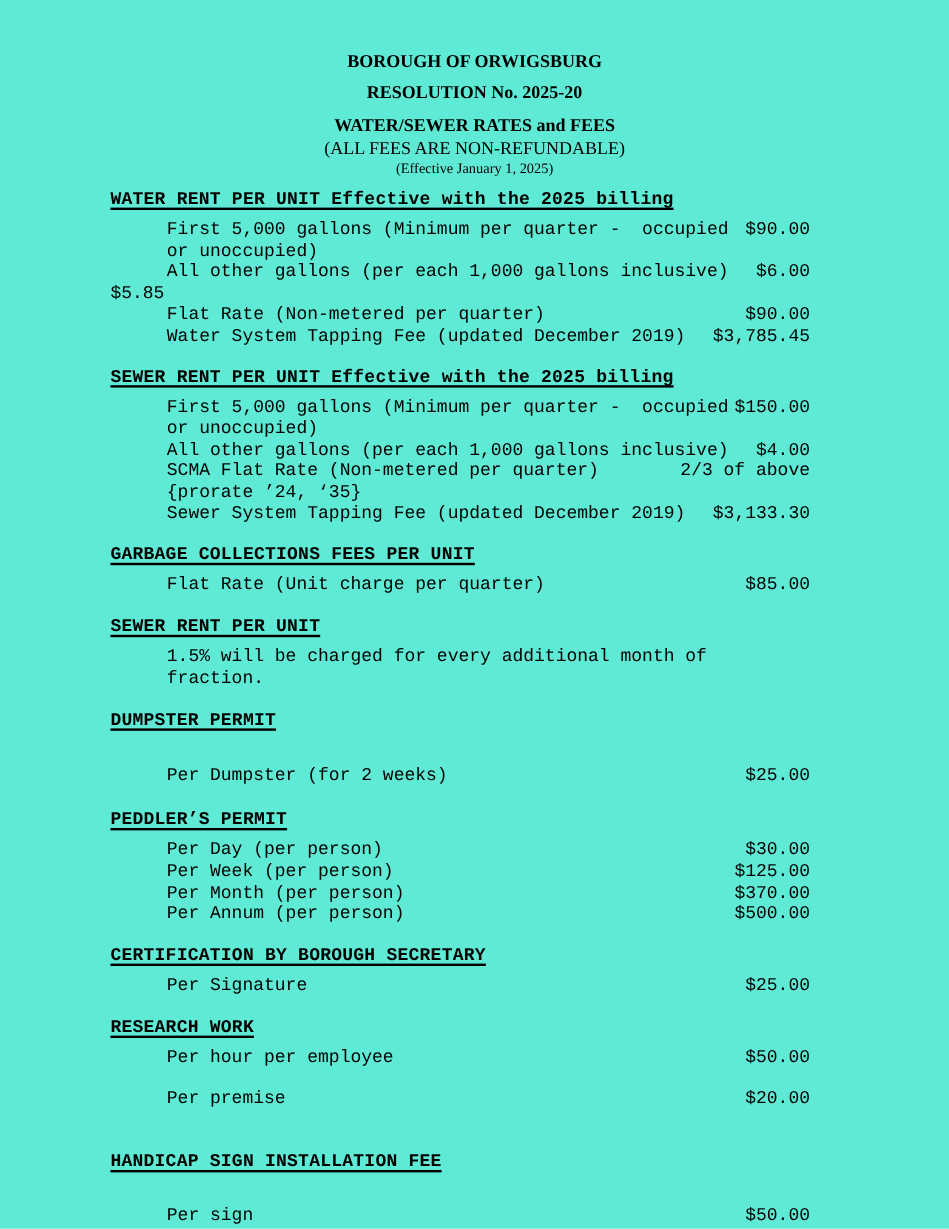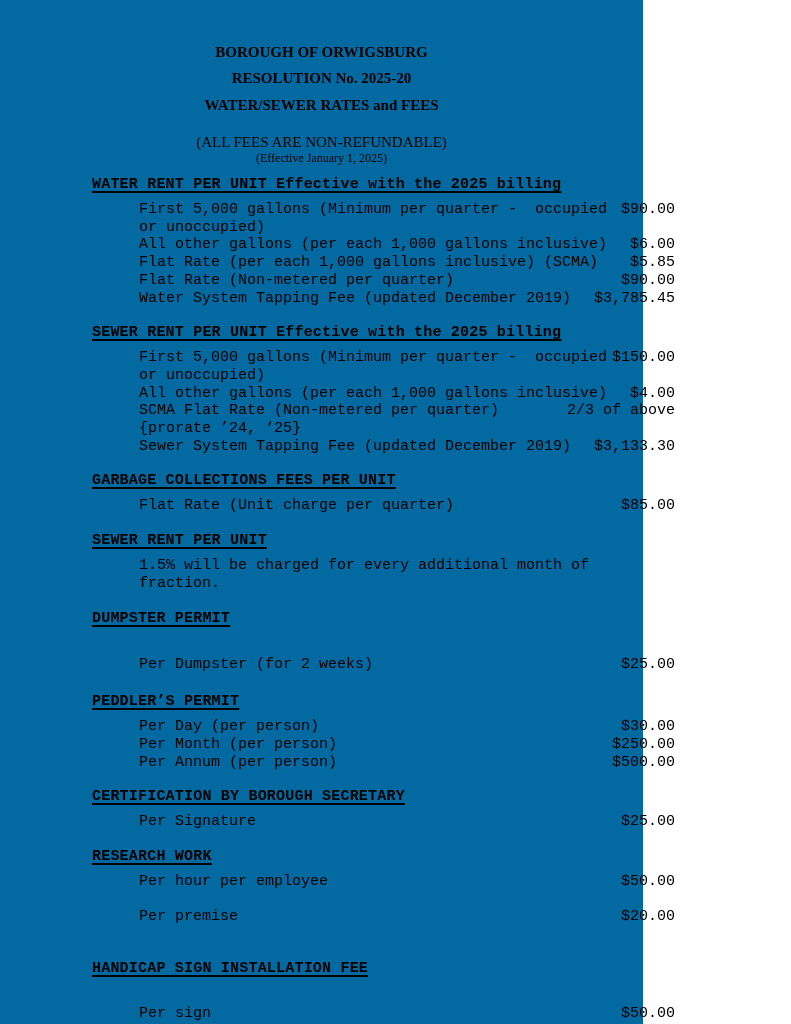--- a/index.html
+++ b/index.html
@@ -7,32 +7,32 @@
     background: #ffffff;
   }
   body {
     width: 791px;
     height: 1024px;
     font-family: "Liberation Serif", "DejaVu Serif", serif;
     color: #000000;
     overflow: hidden;
   }
   .page {
-    width: 643px;
+    width: 791px;
     height: 1024px;
     padding-top: 43px;
-    background: #0369a1;
+    background: #5eead4;
   }
   
   .doc-header { text-align: center; }
   .hline { font-size: 15px; line-height: 18px; }
   .hline.bold { font-weight: bold; }
   .hline.org   { margin-bottom: 8px; }
   .hline.resno { margin-bottom: 9px; }
-  .hline.title { margin-bottom: 19px; }
+  .hline.title { margin-bottom: 1px; }
   .hline.small { font-size: 12px; line-height: 15px; }
   
   .content {
     margin-left: 92px;
     width: 583px; 
     margin-top: 10px;
     font-family: Liberation Mono, monospace;
   }
   .section { margin-top: 17px; }
   .section.gap-peddler  { margin-top: 20px; }
@@ -98,21 +98,20 @@
       <div class="rows">
         <div class="fee-row">
           <span class="fee-label">First 5,000 gallons (Minimum per quarter -  occupied or unoccupied)</span>
           <span class="fee-value">$90.00</span>
         </div>
         <div class="fee-row">
           <span class="fee-label">All other gallons (per each 1,000 gallons inclusive)</span>
           <span class="fee-value">$6.00</span>
         </div>
         <div class="fee-row">
-          <span class="fee-label">Flat Rate (per each 1,000 gallons inclusive) (SCMA)</span>
           <span class="fee-value">$5.85</span>
         </div>
         <div class="fee-row">
           <span class="fee-label">Flat Rate (Non-metered per quarter)</span>
           <span class="fee-value">$90.00</span>
         </div>
         <div class="fee-row">
           <span class="fee-label">Water System Tapping Fee (updated December 2019)</span>
           <span class="fee-value">$3,785.45</span>
         </div>
@@ -124,21 +123,21 @@
       <div class="rows">
         <div class="fee-row">
           <span class="fee-label">First 5,000 gallons (Minimum per quarter -  occupied or unoccupied)</span>
           <span class="fee-value">$150.00</span>
         </div>
         <div class="fee-row">
           <span class="fee-label">All other gallons (per each 1,000 gallons inclusive)</span>
           <span class="fee-value">$4.00</span>
         </div>
         <div class="fee-row">
-          <span class="fee-label">SCMA Flat Rate (Non-metered per quarter) {prorate ’24, ‘25}</span>
+          <span class="fee-label">SCMA Flat Rate (Non-metered per quarter) {prorate ’24, ‘35}</span>
           <span class="fee-value">2/3 of above</span>
         </div>
         <div class="fee-row">
           <span class="fee-label">Sewer System Tapping Fee (updated December 2019)</span>
           <span class="fee-value">$3,133.30</span>
         </div>
       </div>
     </div>
 
     <div class="section">
@@ -169,22 +168,26 @@
     </div>
 
     <div class="section gap-peddler">
       <div class="section-heading"><span>PEDDLER’S PERMIT</span></div>
       <div class="rows">
         <div class="fee-row">
           <span class="fee-label">Per Day (per person)</span>
           <span class="fee-value">$30.00</span>
         </div>
         <div class="fee-row">
+          <span class="fee-label">Per Week (per person)</span>
+          <span class="fee-value">$125.00</span>
+        </div>
+        <div class="fee-row">
           <span class="fee-label">Per Month (per person)</span>
-          <span class="fee-value">$250.00</span>
+          <span class="fee-value">$370.00</span>
         </div>
         <div class="fee-row">
           <span class="fee-label">Per Annum (per person)</span>
           <span class="fee-value">$500.00</span>
         </div>
       </div>
     </div>
 
     <div class="section">
       <div class="section-heading"><span>CERTIFICATION BY BOROUGH SECRETARY</span></div>

